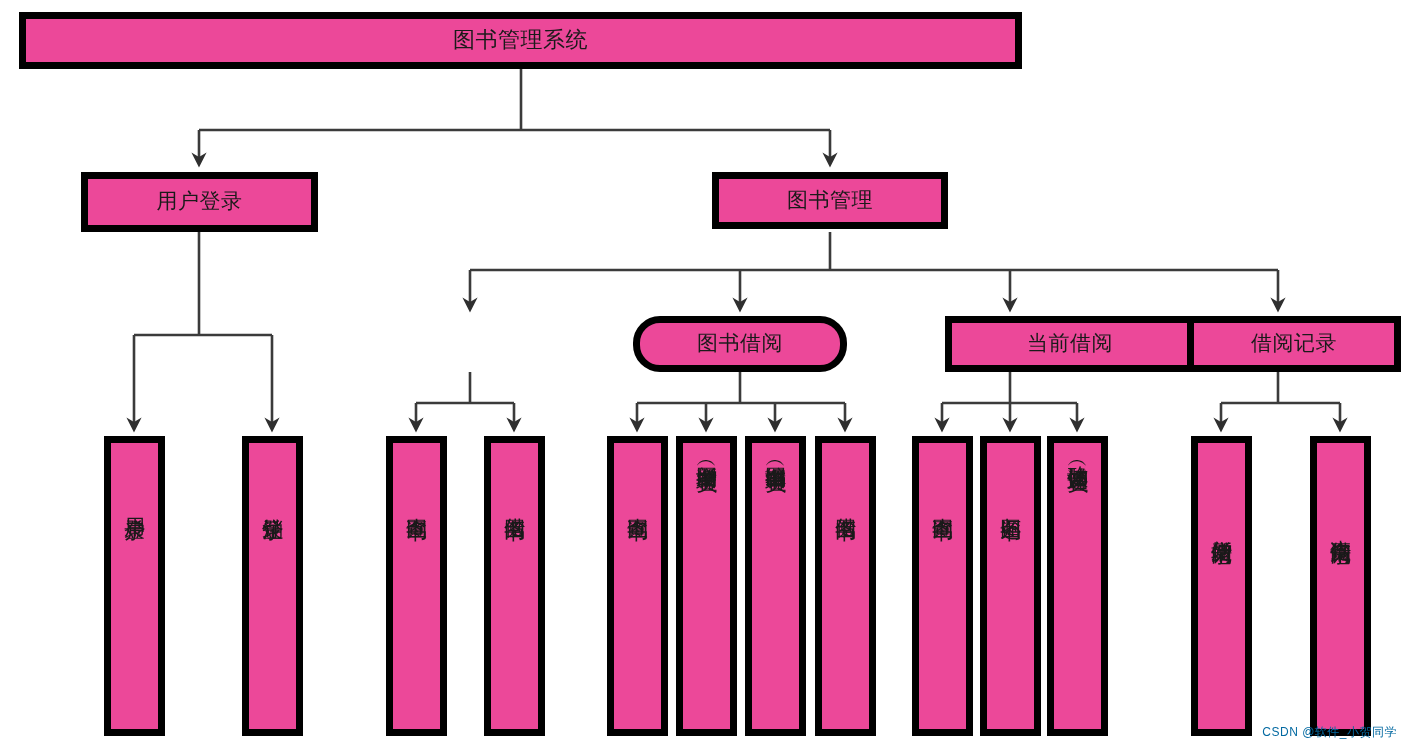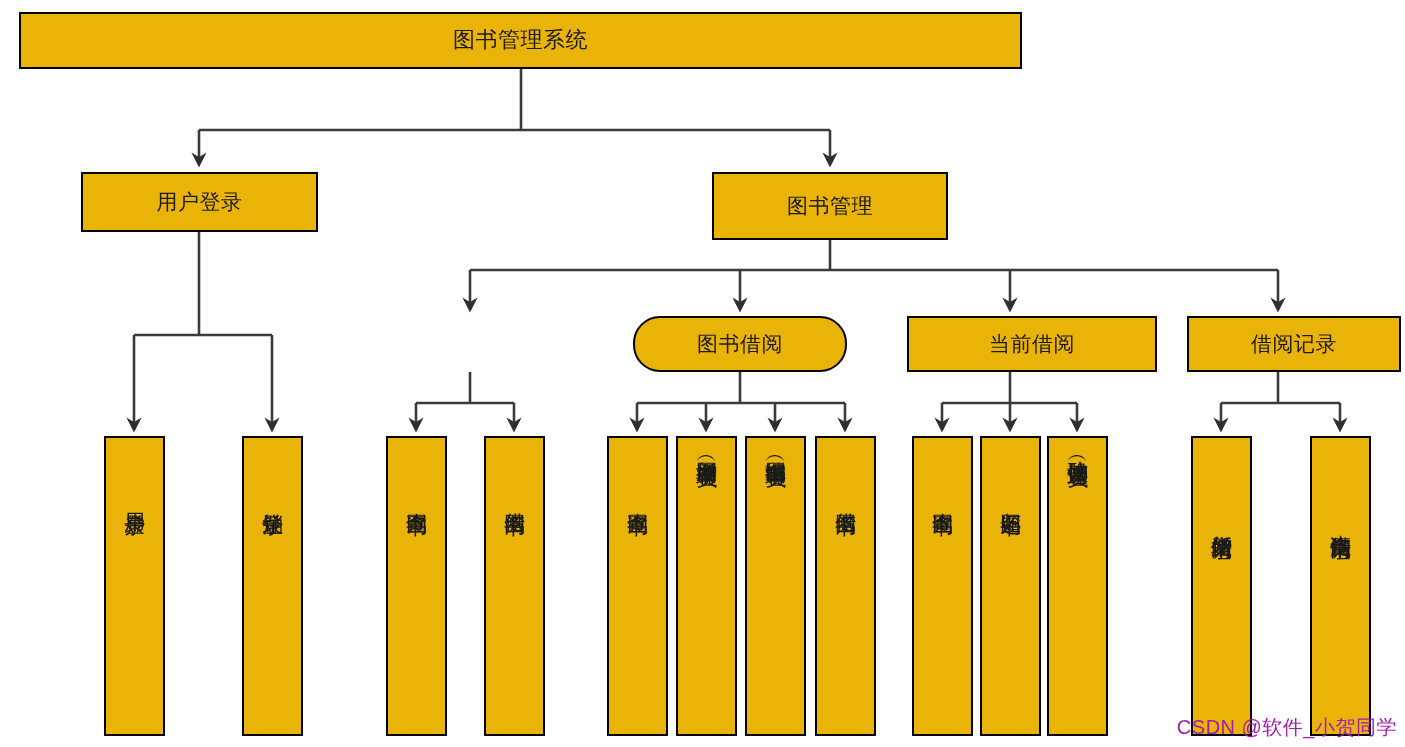--- a/index.html
+++ b/index.html
@@ -21,26 +21,27 @@
     position: absolute;
     left: 0;
     top: 0;
     width: 1405px;
     height: 747px;
     pointer-events: none;
   }
   .node {
     position: absolute;
     box-sizing: border-box;
-    background: #eab308;
-    border: 2px solid #000000;
+    background: #ec4899;
+    border: 7px solid #000000;
     display: flex;
     align-items: center;
     justify-content: center;
     color: #1a1a1a;
+    font-family: Liberation Serif, serif;
   }
   .node-label {
     display: block;
     text-align: center;
     line-height: 1.22;
     letter-spacing: 0.5px;
   }
   .node.horizontal .node-label {
     writing-mode: horizontal-tb;
     font-size: 21px;
@@ -62,22 +63,22 @@
     margin-top: 52px;
   }
   .node.vertical.midlow .node-label {
     margin-top: 74px;
   }
   .node.root .node-label { font-size: 22px; }
   .watermark {
     position: absolute;
     right: 8px;
     bottom: 6px;
-    font-size: 20px;
-    color: #a21caf;
+    font-size: 12px;
+    color: #0369a1;
     white-space: nowrap;
     letter-spacing: 0.5px;
   }
 </style>
 </head>
 <body>
 
 <div id="diagram-root">
 
   <svg class="wires" viewBox="0 0 1405 747">
@@ -131,30 +132,30 @@
   </svg>
 
   <div class="node horizontal root" style="left:19px; top:12px; width:1003px; height:57px;">
     <span class="node-label">图书管理系统</span>
   </div>
 
   <div class="node horizontal" style="left:81px; top:172px; width:237px; height:60px;">
     <span class="node-label">用户登录</span>
   </div>
 
-  <div class="node horizontal" style="left:712px; top:172px; width:236px; height:68px;">
+  <div class="node horizontal" style="left:712px; top:172px; width:236px; height:57px;">
     <span class="node-label">图书管理</span>
   </div>
 
 
   <div class="node horizontal" style="left:633px; top:316px; width:214px; height:56px;border-radius:27px;">
     <span class="node-label">图书借阅</span>
   </div>
 
-  <div class="node horizontal" style="left:907px; top:316px; width:250px; height:56px;">
+  <div class="node horizontal" style="left:945px; top:316px; width:250px; height:56px;">
     <span class="node-label">当前借阅</span>
   </div>
 
   <div class="node horizontal" style="left:1171px; top:316px; width:214px; height:56px;margin-left:16px;">
     <span class="node-label">借阅记录</span>
   </div>
 
   <div class="node vertical mid" style="left:104px; top:436px; width:61px; height:300px;">
     <span class="node-label">用户登录</span>
   </div>

